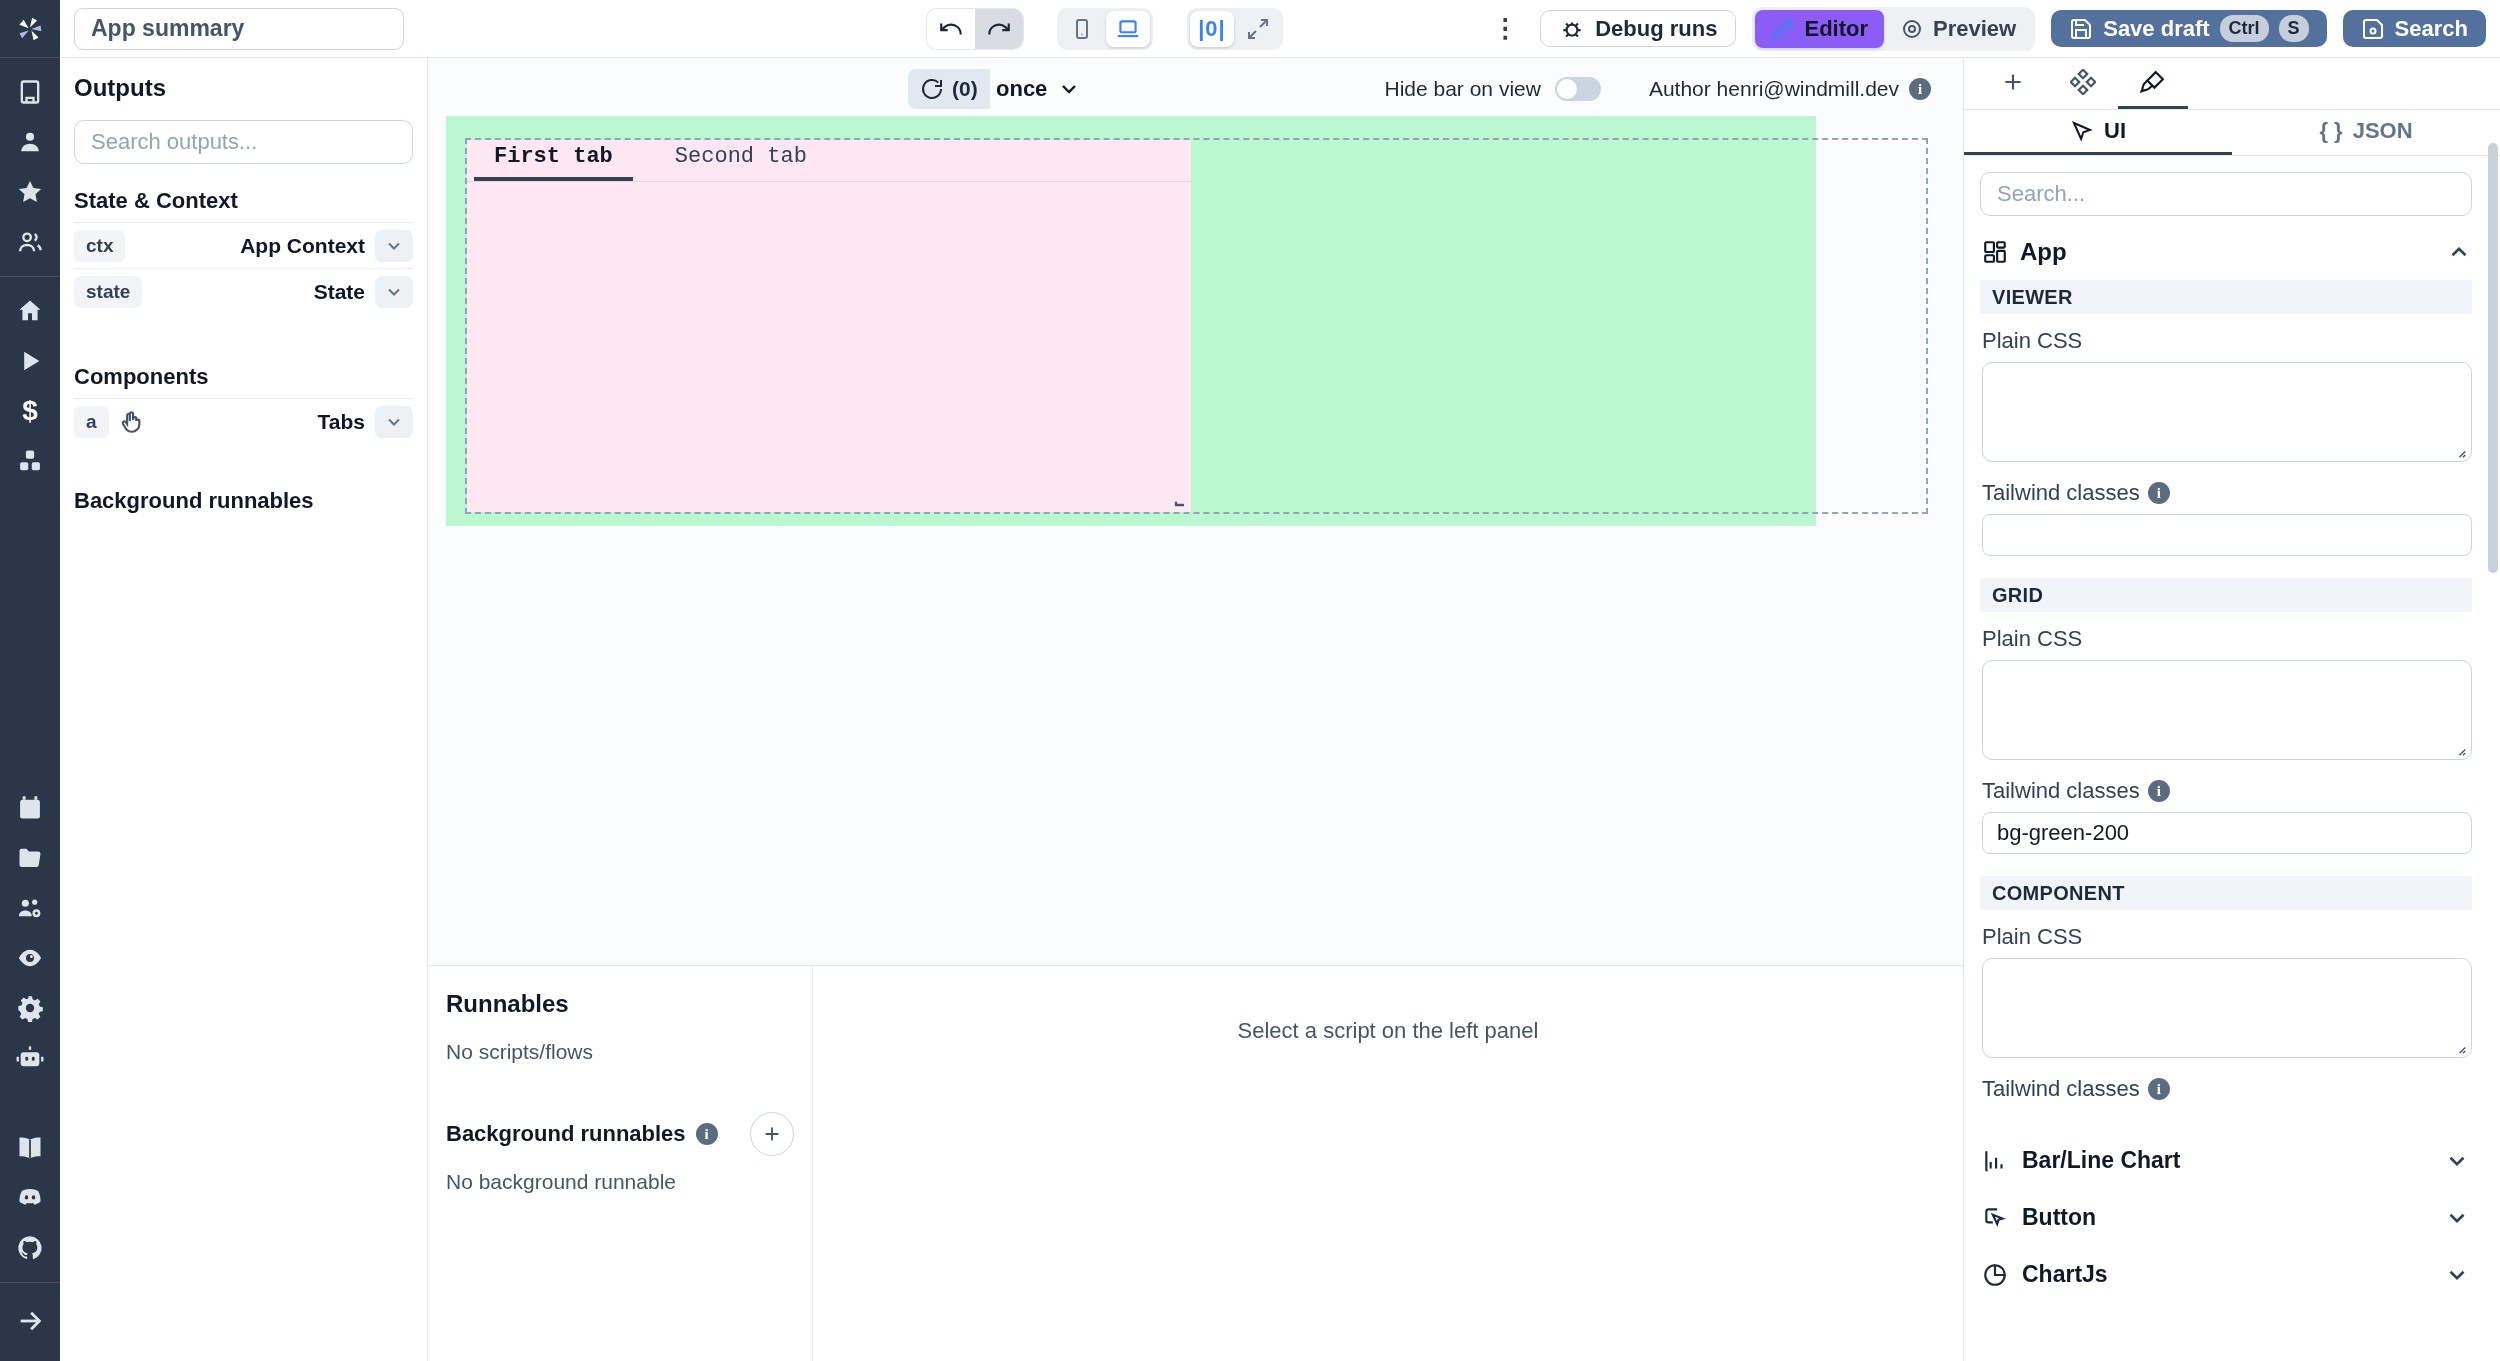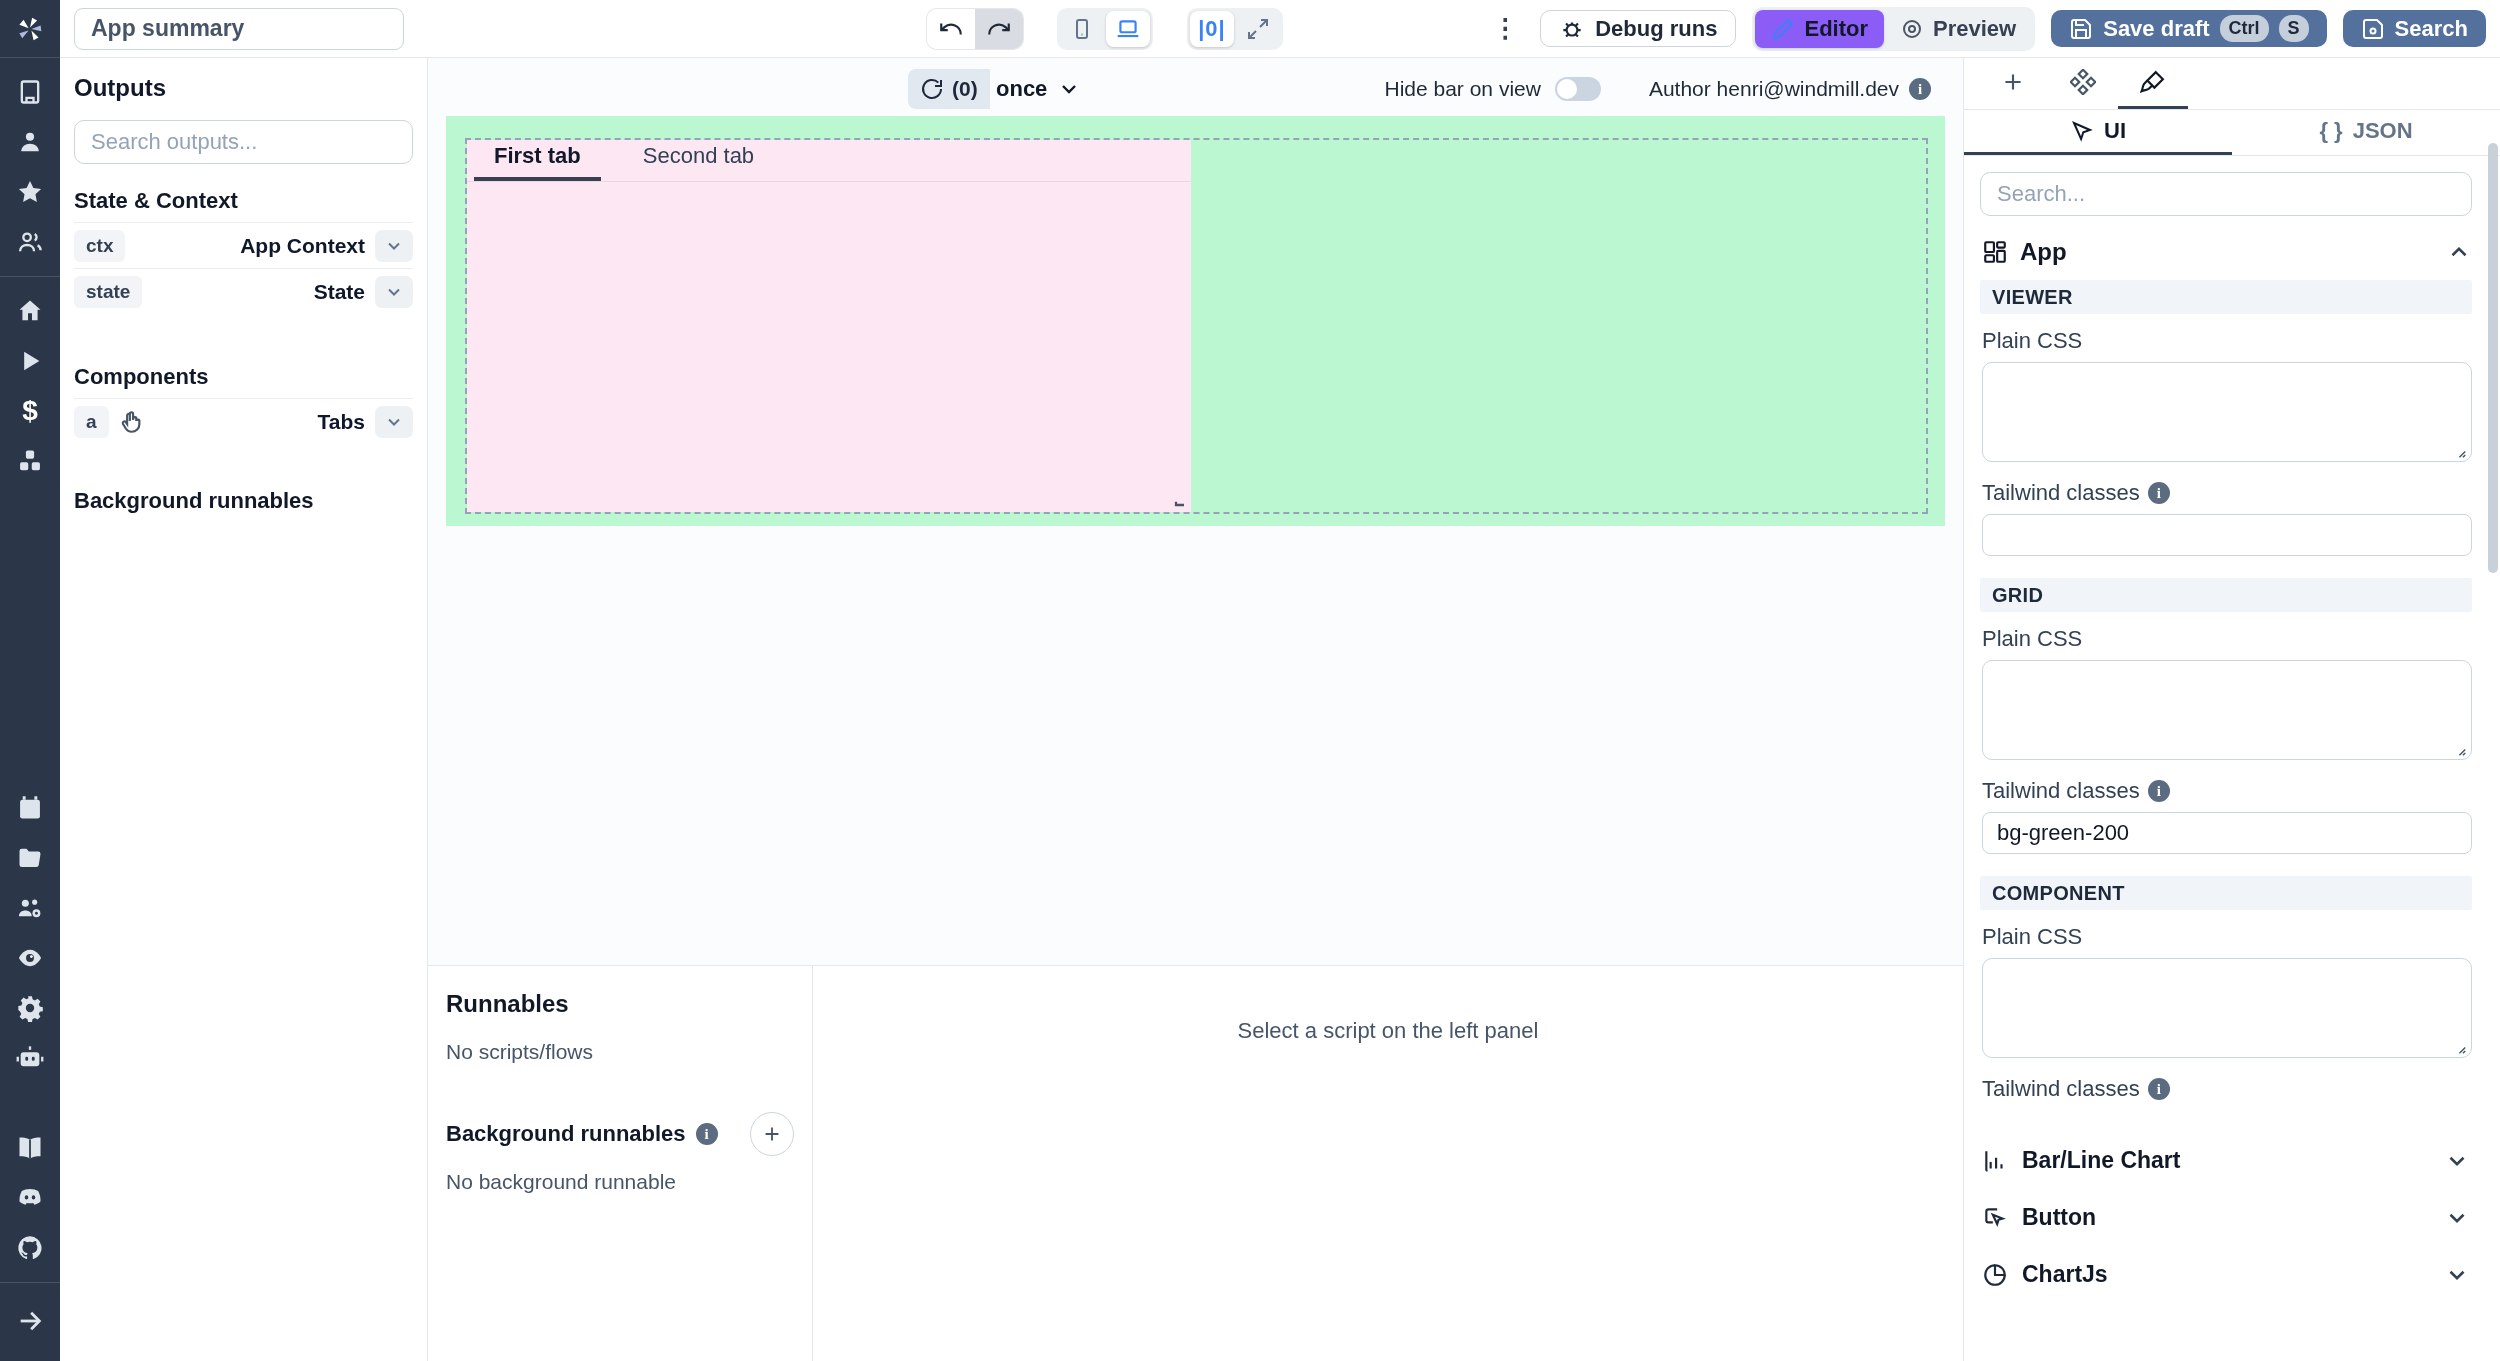--- a/index.html
+++ b/index.html
@@ -55,21 +55,21 @@
 .ctoolbar { position:absolute; left:0; top:8px; width:100%; height:46px; display:flex; align-items:center; }
 .refresh-chip { position:absolute; left:480px; display:flex; align-items:center; gap:8px; background:#e2e8f0; border-radius:8px 0 0 8px; height:40px; padding:0 12px; font-size:21px; font-weight:700; color:#1e293b; }
 .once-wrap { position:absolute; left:558px; display:flex; align-items:center; gap:10px; font-size:22px; font-weight:700; color:#111827; height:40px; padding:0 10px; }
 .ct-right { position:absolute; right:32px; display:flex; align-items:center; }
 .hidebar-label { font-size:21px; color:#1f2937; }
 .toggle { width:46px; height:24px; background:#cbd5e1; border-radius:12px; position:relative; margin:0 0 0 14px; }
 .toggle .knob { position:absolute; left:2px; top:2px; width:20px; height:20px; border-radius:50%; background:#fff; }
 .author { font-size:21px; color:#1f2937; margin-left:48px; }
 .info { display:inline-flex; width:22px; height:22px; border-radius:50%; background:#5b6b80; color:#fff; font-size:15px; font-weight:700; align-items:center; justify-content:center; font-family:"Liberation Serif", serif; }
 .info.ml { margin-left:10px; }
-.gridarea { position:absolute; left:18px; top:58px; width:1499px; height:410px; background:#bbf7d0; }
+.gridarea { position:absolute; left:18px; top:58px; width:1370px; height:410px; background:#bbf7d0;font-family:Liberation Mono, monospace; }
 .compcell { position:absolute; left:19px; top:22px; width:1463px; height:376px; border:2px dashed #94a3b8; }
 .tabsel { position:absolute; left:0; top:0; width:724px; height:100%; background:#fce7f3; }
 .tabhead { height:42px; border-bottom:1px solid rgba(0,0,0,.07); display:flex; align-items:flex-end; padding-left:7px; }
 .tab1 { padding:0 20px 8px; font-size:22px; font-weight:700; color:#111827; border-bottom:4px solid #374151; }
 .tab2 { padding:0 20px 8px; font-size:22px; color:#334155; margin-left:22px; border-bottom:4px solid transparent; }
 .rhandle { position:absolute; right:3px; bottom:3px; width:16px; height:16px; color:#475569; }
 
 
 .bottompanel { position:absolute; left:0; top:907px; width:100%; height:396px; background:#fff; border-top:1px solid #e2e8f0; display:flex; }
 .bp-left { width:385px; border-right:1px solid #e2e8f0; padding:24px 18px; }

